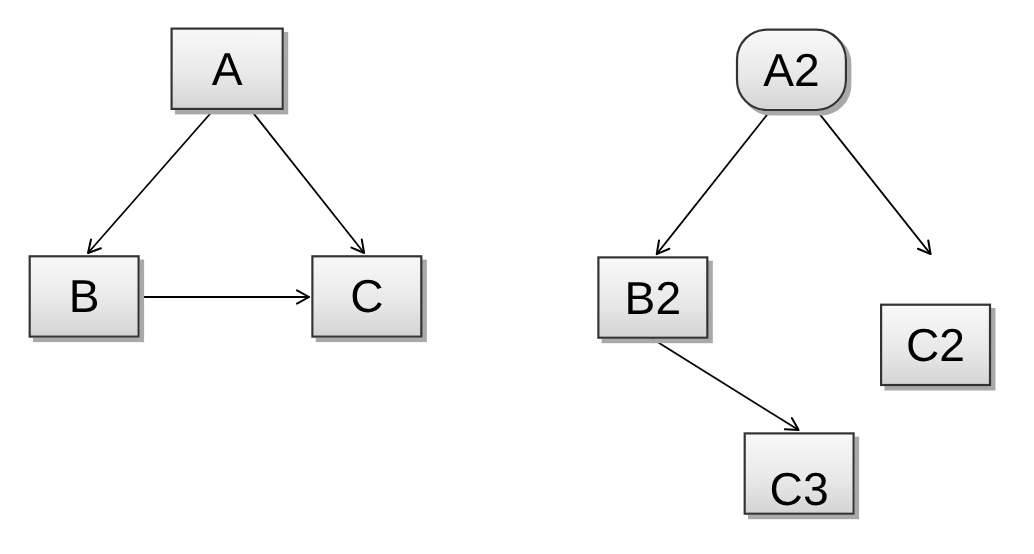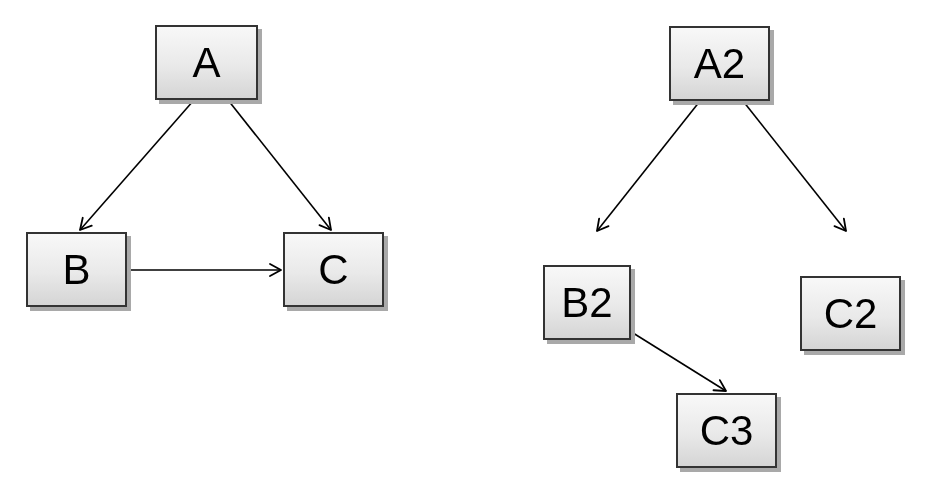--- a/index.html
+++ b/index.html
@@ -63,26 +63,26 @@
   <div>
       <div class="node" style="left: 155px; top: 25px; width: 103px; height: 75px; border-color: rgb(51, 51, 51);">
         <span class="node-label">A</span>
       </div>
       <div class="node" style="left: 26px; top: 232px; width: 101px; height: 75px; border-color: rgb(51, 51, 51);">
         <span class="node-label">B</span>
       </div>
       <div class="node" style="left: 283px; top: 232px; width: 101px; height: 75px; border-color: rgb(51, 51, 51);">
         <span class="node-label">C</span>
       </div>
-      <div class="node" style="left: 669px; top: 26px; width: 101px; height: 75px; border-color: rgb(51, 51, 51);">
+      <div class="node" style="left: 669px; top: 26px; width: 101px; height: 75px; border-color: rgb(51, 51, 51); border-radius: 28px;">
         <span class="node-label">A2</span>
       </div>
-      <div class="node" style="left: 543px; top: 233px; width: 88px; height: 75px; border-color: rgb(51, 51, 51); margin-top: 32px;">
+      <div class="node" style="left: 543px; top: 233px; width: 101px; height: 75px; border-color: rgb(51, 51, 51);">
         <span class="node-label">B2</span>
       </div>
       <div class="node" style="left: 800px; top: 233px; width: 101px; height: 75px; border-color: rgb(51, 51, 51); margin-top: 43px;">
         <span class="node-label">C2</span>
       </div>
-      <div class="node" style="left: 676px; top: 393px; width: 101px; height: 75px; border-color: rgb(51, 51, 51);">
+      <div class="node" style="left: 676px; top: 393px; width: 101px; height: 75px; border-color: rgb(51, 51, 51); align-items: flex-end;">
         <span class="node-label">C3</span>
       </div>
     </div>
 </div>
 
 </body></html>

